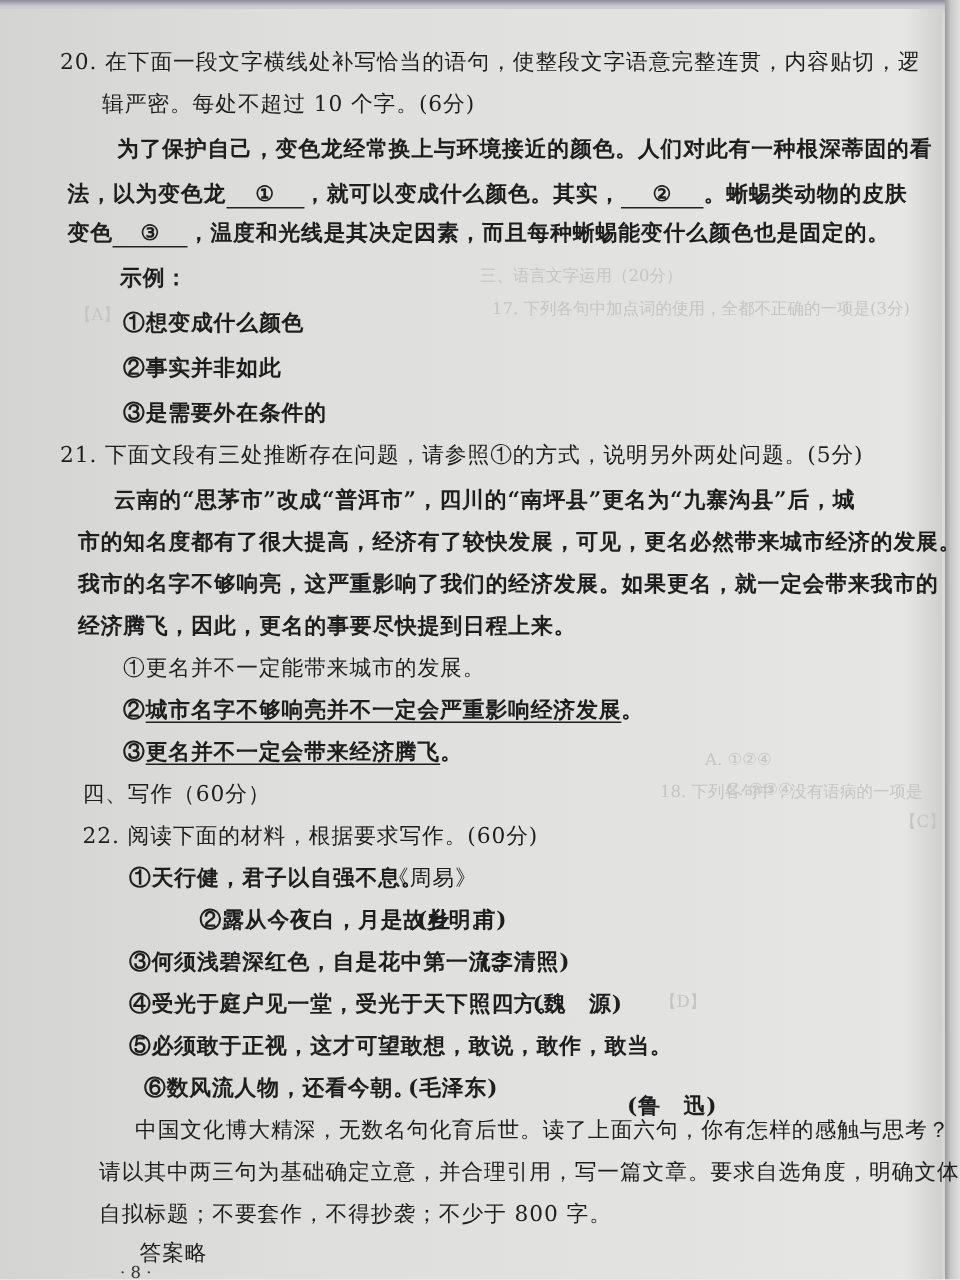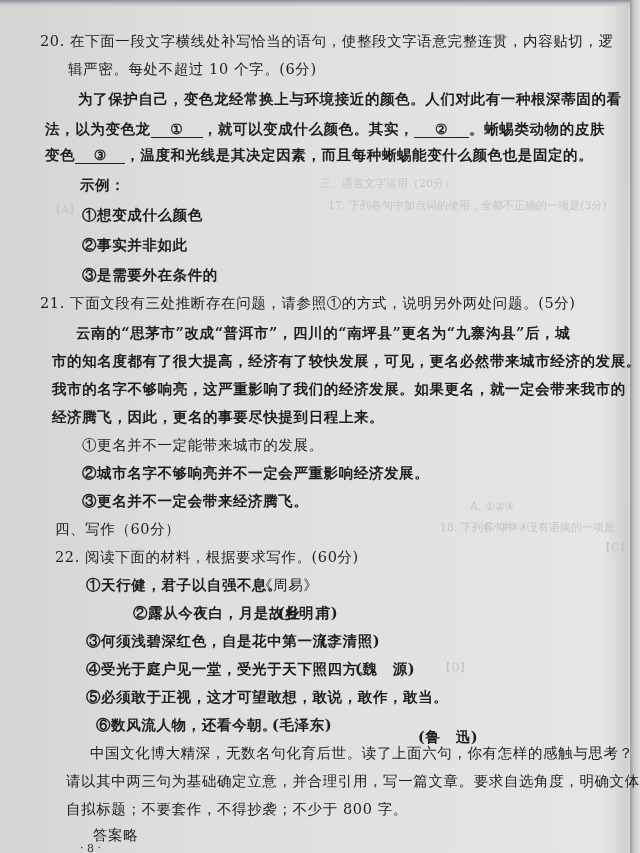--- a/index.html
+++ b/index.html
@@ -19,21 +19,21 @@
   }
   .ghost {
     position:absolute; font-size:11px; color:#c4c4c4; white-space:nowrap;
   }
   .line { position:absolute; white-space:nowrap; font-size:14.5px; letter-spacing:0.6px; }
   .bold { font-weight:bold; }
   .blank {
     display:inline-block; border-bottom:1px solid #222; text-align:center;
     font-size:14px; line-height:15px;
   }
-  .ul { text-underline-offset:3px; }
+  .ul { text-decoration: underline; text-underline-offset:3px; }
   .pgnum { position:absolute; left:80px; top:842px; font-size:11px; color:#333; }
 </style>
 </head>
 <body>
 
 <div class="page"></div>
 <div class="edge"></div>
 
 <div class="ghost" style="left:320px;top:176px;">三、语言文字运用（20分）</div>
 <div class="ghost" style="left:328px;top:198px;">17. 下列各句中加点词的使用，全都不正确的一项是(3分)</div>

